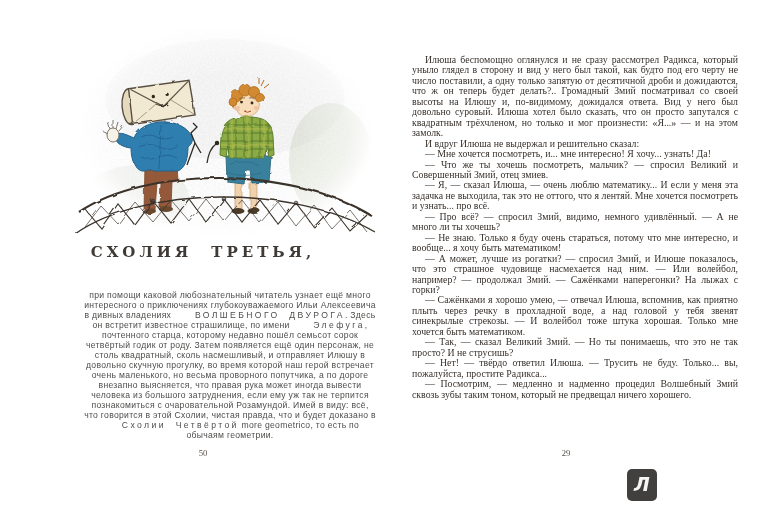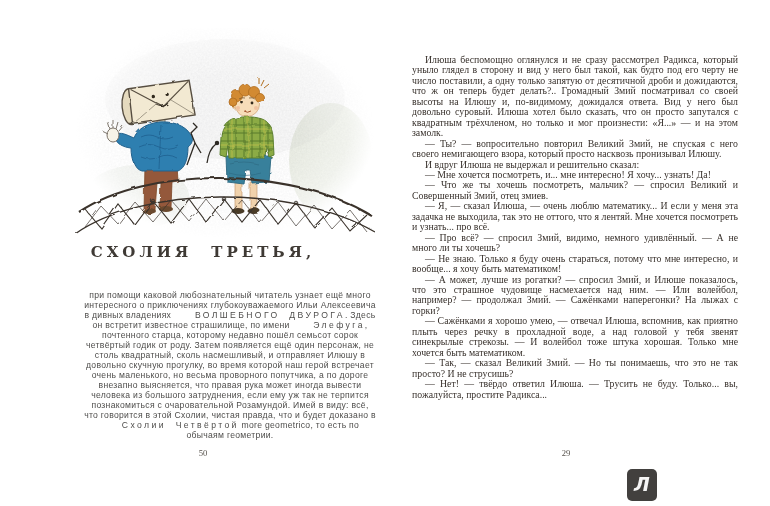--- a/index.html
+++ b/index.html
@@ -136,31 +136,31 @@
   </svg>
 
   <div class="chapter-title">СХОЛИЯ ТРЕТЬЯ,</div>
 
   <div class="annotation"><span class="seg">при помощи каковой любознательный читатель узнает ещё много интересного о приключениях глубокоуважаемого Ильи Алексеевича в дивных владениях </span><span class="spaced">ВОЛШЕБНОГО ДВУРОГА</span><span class="seg">. Здесь он встретит известное страшилище, по имени </span><span class="spaced">Элефуга</span><span class="seg">, почтенного старца, которому недавно пошёл семьсот сорок четвёртый годик от роду. Затем появляется ещё один персонаж, не столь квадратный, сколь насмешливый, и отправляет Илюшу в довольно скучную прогулку, во время которой наш герой встречает очень маленького, но весьма проворного попутчика, а по дороге внезапно выясняется, что правая рука может иногда вывести человека из большого затруднения, если ему уж так не терпится познакомиться с очаровательной Розамундой. Имей в виду: всё, что говорится в этой Схолии, чистая правда, что и будет доказано в </span><span class="spaced">Схолии Четвёртой</span><span class="seg"> more geometrico, то есть по обычаям геометрии.</span></div>
 
   <div class="folio folio-left">50</div>
 
   <div class="body-text">
       <p>Илюша беспомощно оглянулся и не сразу рассмотрел Радикса, который уныло глядел в сторону и вид у него был такой, как будто под его черту не число поставили, а одну только запятую от десятичной дроби и дожидаются, что ж он теперь будет делать?.. Громадный Змий посматривал со своей высоты на Илюшу и, по-видимому, дожидался ответа. Вид у него был довольно суровый. Илюша хотел было сказать, что он просто запутался с квадратным трёхчленом, но только и мог произнести: «Я...» — и на этом замолк.</p>
-      <p>— Ты? — вопросительно повторил Великий Змий, не спуская с него своего немигающего взора, который просто насквозь пронизывал Илюшу.</p>
       <p>И вдруг Илюша не выдержал и решительно сказал:</p>
       <p>— Мне хочется посмотреть, и... мне интересно! Я хочу... узнать! Да!</p>
       <p>— Что же ты хочешь посмотреть, мальчик? — спросил Великий и Совершенный Змий, отец змиев.</p>
       <p>— Я, — сказал Илюша, — очень люблю математику... И если у меня эта задачка не выходила, так это не оттого, что я лентяй. Мне хочется посмотреть и узнать... про всё.</p>
       <p>— Про всё? — спросил Змий, видимо, немного удивлённый. — А не много ли ты хочешь?</p>
       <p>— Не знаю. Только я буду очень стараться, потому что мне интересно, и вообще... я хочу быть математиком!</p>
       <p>— А может, лучше из рогатки? — спросил Змий, и Илюше показалось, что это страшное чудовище насмехается над ним. — Или волейбол, например? — продолжал Змий. — Сажёнками наперегонки? На лыжах с горки?</p>
       <p>— Сажёнками я хорошо умею, — отвечал Илюша, вспомнив, как приятно плыть через речку в прохладной воде, а над головой у тебя звенят синекрылые стрекозы. — И волейбол тоже штука хорошая. Только мне хочется быть математиком.</p>
       <p>— Так, — сказал Великий Змий. — Но ты понимаешь, что это не так просто? И не струсишь?</p>
       <p>— Нет! — твёрдо ответил Илюша. — Трусить не буду. Только... вы, пожалуйста, простите Радикса...</p>
+      <p>— Посмотрим, — медленно и надменно процедил Волшебный Змий сквозь зубы таким тоном, который не предвещал ничего хорошего.</p>
     </div>
 
   <div class="folio folio-right">29</div>
 
   <div class="logo">
     <span>Л</span>
   </div>
 
 </div>
 

